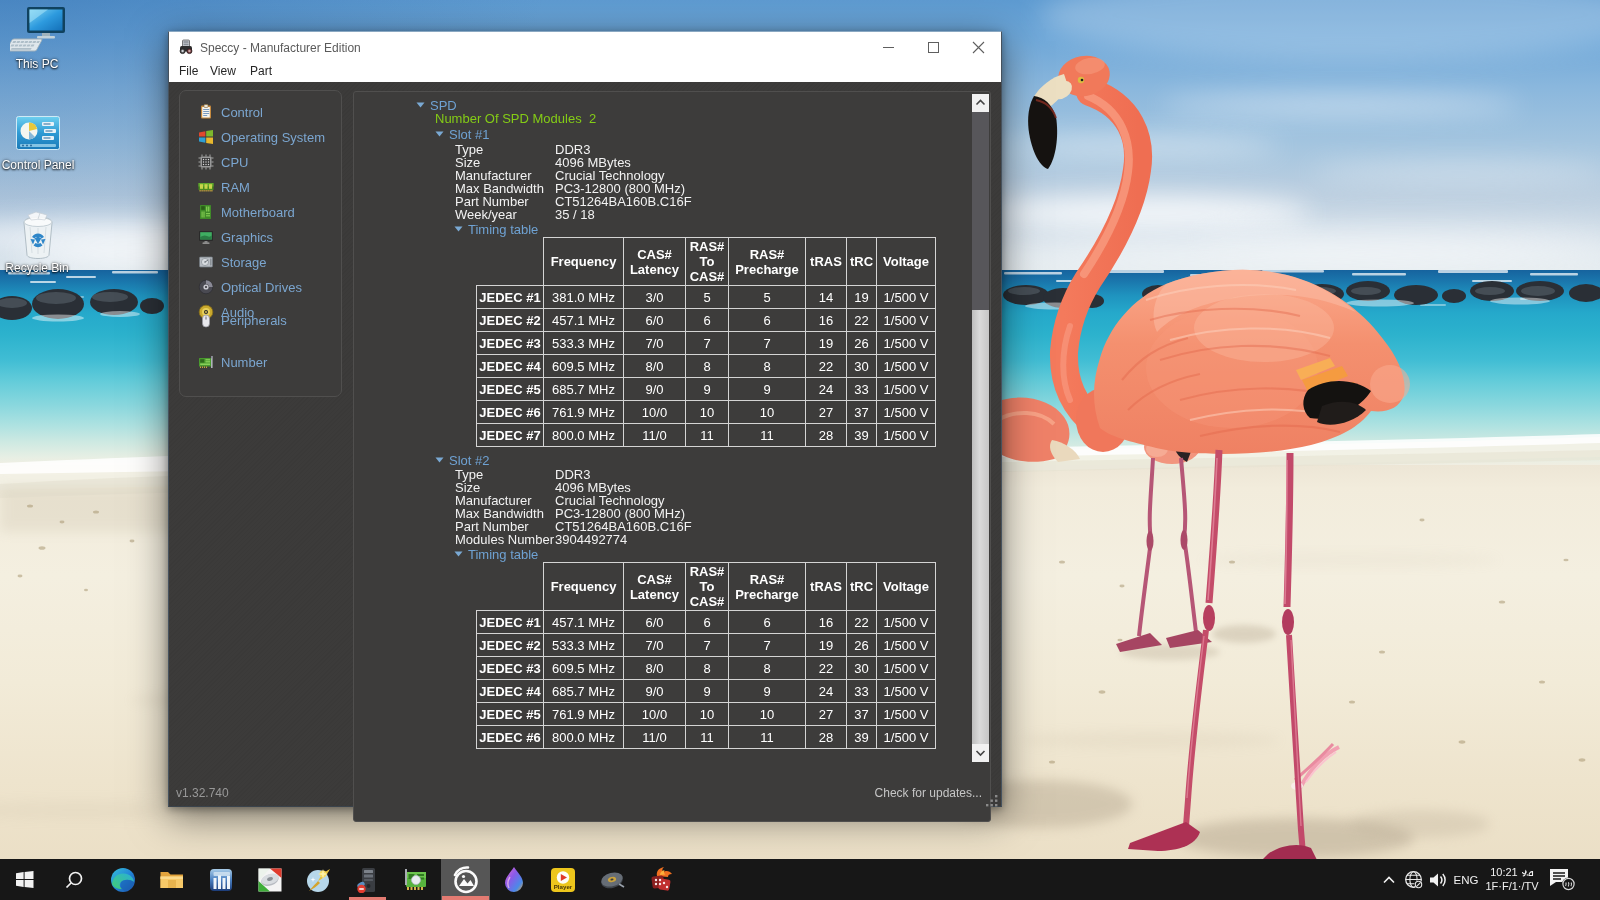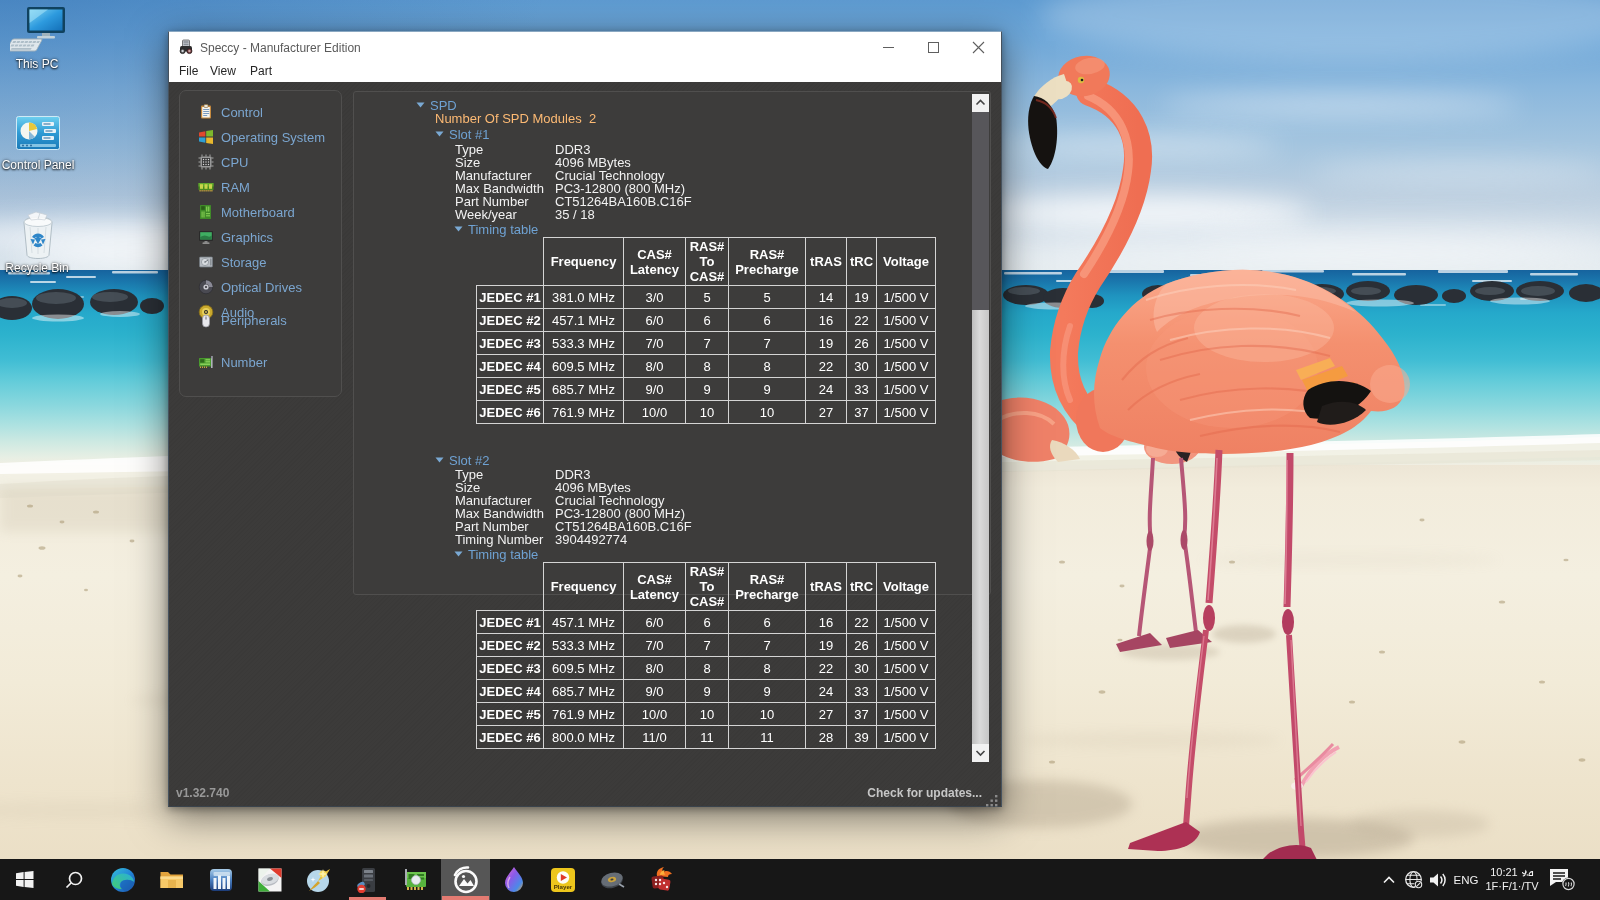--- a/index.html
+++ b/index.html
@@ -27,41 +27,41 @@
 .cbtn { width:45px; height:30px; position:relative; }
 #menubar { position:absolute; left:0; top:30px; height:20px; font-size:12px; color:#262626; }
 #menubar span { position:absolute; top:2px; }
 #winbody { position:absolute; left:0; top:50px; width:832px; height:724px; background-color:#3c3b3a;
   background-image:repeating-linear-gradient(135deg, rgba(0,0,0,.035) 0 1px, transparent 1px 3px); }
 #sidebar { position:absolute; left:10px; top:8px; width:163px; height:307px; background:#3d3c3b;
   border:1px solid #504f4e; border-radius:7px; }
 .sbi { position:absolute; left:18px; height:25px; display:flex; align-items:center; gap:7px;
   color:#7ba6d0; font-size:13px; }
 .sbic { width:16px; height:16px; display:inline-block; }
-#cpanel { position:absolute; left:184px; top:9px; width:638px; height:504px; background:#3d3c3b;
+#cpanel { position:absolute; left:184px; top:9px; width:638px; height:731px; background:#3d3c3b;
   border:1px solid #504f4e; border-radius:3px; }
 .hdr { position:absolute; color:#6fa2d3; font-size:13px; white-space:nowrap; }
 .arr { display:inline-block; margin-right:5px; vertical-align:1px; }
-.wt { position:absolute; color:#fdba74; font-size:13px; white-space:nowrap;text-align:center; }
+.wt { position:absolute; color:#84cc16; font-size:13px; white-space:nowrap;text-align:center; }
 .kv { position:absolute; left:101px; height:13.2px; color:#f2f2f2; font-size:13px; white-space:nowrap; }
 .kv .k { display:inline-block; width:100px; }
 .kv .v { }
 .tt { position:absolute; border-collapse:collapse; table-layout:fixed; color:#fff; font-size:13px; }
 .tt td { border:1px solid #d4d4d4; text-align:center; padding:0; height:23px; overflow:hidden; }
 .tt tr.hd td { height:48px; font-weight:bold; line-height:15px; }
 .tt td.nob { border:none; }
 .tt td.jd { font-weight:bold; }
 .tt td:nth-child(1){width:67px} .tt td:nth-child(2){width:80px} .tt td:nth-child(3){width:62px}
 .tt td:nth-child(4){width:43px} .tt td:nth-child(5){width:77px} .tt td:nth-child(6){width:41px}
 .tt td:nth-child(7){width:30px} .tt td:nth-child(8){width:59px}
 
 #sbar { position:absolute; right:1px; top:2px; width:17px; height:668px; background:#57565a; }
 .sbtn { position:absolute; left:0; width:17px; height:18px; background:#f1f1f1; color:#505050; }
 #sthumb { position:absolute; left:0; width:17px; background:linear-gradient(90deg,#bdbdbd,#dadada 45%,#c6c6c6); }
-#statusrow { position:absolute; left:0; bottom:2px; width:832px; height:18px; font-size:12px;font-weight:bold; }
+#statusrow { position:absolute; left:0; bottom:2px; width:832px; height:18px; font-size:12px; }
 
 #taskbar { position:absolute; left:0; top:859px; width:1600px; height:41px; background:#171717; color:#fff; }
 .tic { position:absolute; top:0; width:48px; height:41px; display:flex; align-items:center; justify-content:center; }
 .tray { position:absolute; top:0; height:41px; display:flex; align-items:center; justify-content:center; }
 </style></head>
 <body>
 
 <div id="sky">
  <div style="position:absolute;inset:0;background:radial-gradient(ellipse 760px 460px at 0% -10%, rgba(44,105,172,0.45), rgba(44,105,172,0) 72%)"></div>
  <div class="cl" style="left:1040px;top:-30px;width:620px;height:90px;opacity:.25"></div>
@@ -630,31 +630,41 @@
             <tr>
               <td class="jd">JEDEC #6</td>
               <td>761.9 MHz</td>
               <td>10/0</td>
               <td>10</td>
               <td>10</td>
               <td>27</td>
               <td>37</td>
               <td>1/500 V</td>
             </tr>
+            <tr>
+              <td class="jd">JEDEC #7</td>
+              <td>800.0 MHz</td>
+              <td>11/0</td>
+              <td>11</td>
+              <td>11</td>
+              <td>28</td>
+              <td>39</td>
+              <td>1/500 V</td>
+            </tr>
           </tbody>
         </table>
         <div class="hdr" style="left:81px;top:360.5px"><svg class="arr" width="9" height="9" viewBox="0 0 9 9">
             <path d="M0.5 2.5 L8.5 2.5 L4.5 7.5 Z" fill="#7aa9d4"></path>
           </svg>Slot #2</div>
         <div class="kv" style="top:375px"><span class="k">Type</span><span class="v">DDR3</span></div>
         <div class="kv" style="top:388.05px"><span class="k">Size</span><span class="v">4096 MBytes</span></div>
         <div class="kv" style="top:401.1px"><span class="k">Manufacturer</span><span class="v">Crucial Technology</span></div>
         <div class="kv" style="top:414.15000000000003px"><span class="k">Max Bandwidth</span><span class="v">PC3-12800 (800 MHz)</span></div>
         <div class="kv" style="top:427.20000000000005px"><span class="k">Part Number</span><span class="v">CT51264BA160B.C16F</span></div>
-        <div class="kv" style="top:440.25000000000006px"><span class="k">Timing Number</span><span class="v">3904492774</span></div>
+        <div class="kv" style="top:440.25000000000006px"><span class="k">Modules Number</span><span class="v">3904492774</span></div>
         <div class="hdr" style="left:100px;top:455px"><svg class="arr" width="9" height="9" viewBox="0 0 9 9">
             <path d="M0.5 2.5 L8.5 2.5 L4.5 7.5 Z" fill="#7aa9d4"></path>
           </svg>Timing table</div>
         <table class="tt" style="left:122px;top:470px">
           <tbody>
             <tr class="hd">
               <td class="nob"></td>
               <td>Frequency</td>
               <td>CAS#<br>Latency</td>
               <td>RAS#<br>To<br>CAS#</td>

